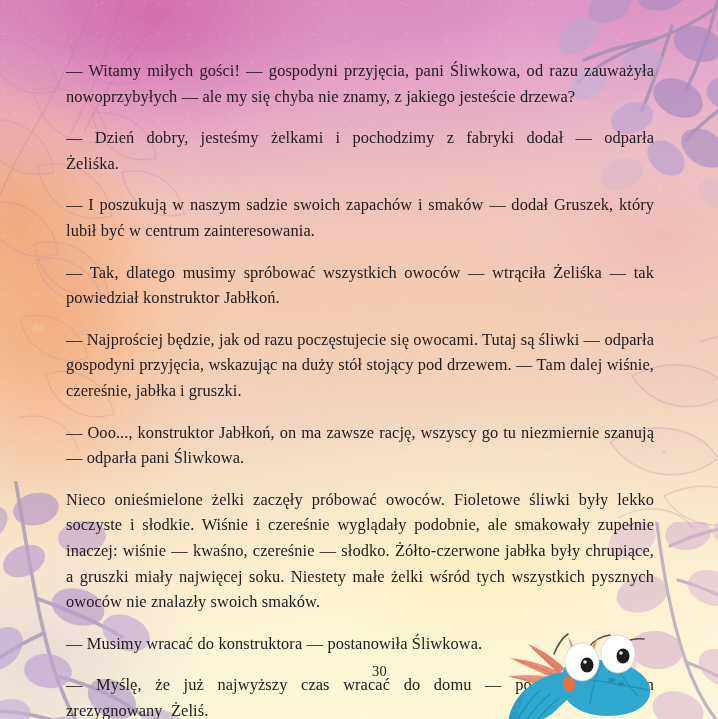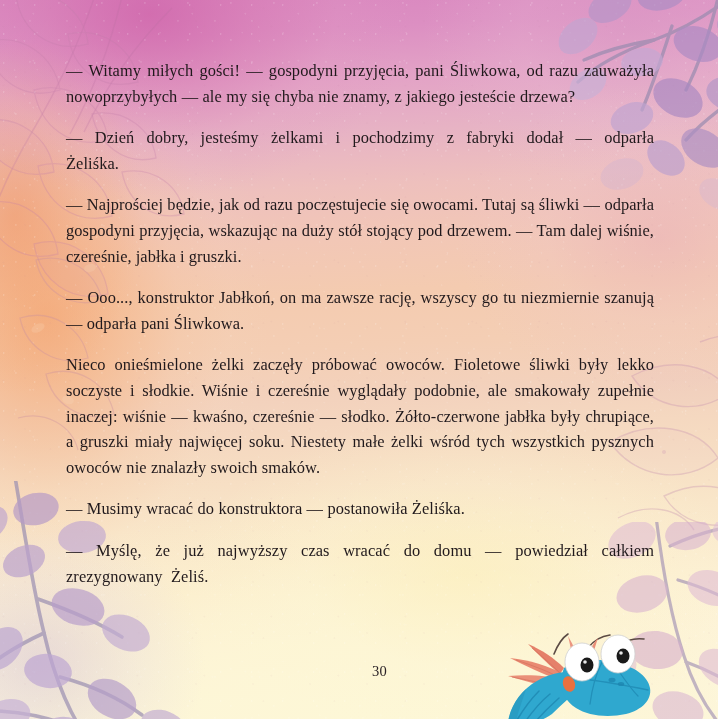--- a/index.html
+++ b/index.html
@@ -352,24 +352,26 @@
     <g fill="#f7e2c9" opacity="0.55">
       <ellipse cx="22" cy="78" rx="7" ry="4" transform="rotate(-25 22 78)"></ellipse>
       <ellipse cx="74" cy="18" rx="6" ry="4" transform="rotate(-15 74 18)"></ellipse>
       <ellipse cx="52" cy="150" rx="6" ry="4" transform="rotate(20 52 150)"></ellipse>
     </g>
   </svg>
 
   <div id="text-body">
     <p class="para">— Witamy miłych gości! — gospodyni przyjęcia, pani Śliwkowa, od razu zauważyła nowoprzybyłych — ale my się chyba nie znamy, z jakiego jesteście drzewa?</p>
     <p class="para loose">— Dzień dobry, jesteśmy żelkami i pochodzimy z fabryki dodał — odparła Żeliśka.</p>
+    <p class="para">— I poszukują w naszym sadzie swoich zapachów i smaków — dodał Gruszek, który lubił być w centrum zainteresowania.</p>
+    <p class="para">— Tak, dlatego musimy spróbować wszystkich owoców — wtrąciła Żeliśka — tak powiedział konstruktor Jabłkoń.</p>
     <p class="para tight">— Najprościej będzie, jak od razu poczęstujecie się owocami. Tutaj są śliwki — odparła gospodyni przyjęcia, wskazując na duży stół stojący pod drzewem. — Tam dalej wiśnie, czereśnie, jabłka i gruszki.</p>
     <p class="para">— Ooo..., konstruktor Jabłkoń, on ma zawsze rację, wszyscy go tu niezmiernie szanują — odparła pani Śliwkowa.</p>
     <p class="para">Nieco onieśmielone żelki zaczęły próbować owoców. Fioletowe śliwki były lekko soczyste i słodkie. Wiśnie i czereśnie wyglądały podobnie, ale smakowały zupełnie inaczej: wiśnie — kwaśno, czereśnie — słodko. Żółto-czerwone jabłka były chrupiące, a gruszki miały najwięcej soku. Niestety małe żelki wśród tych wszystkich pysznych owoców nie znalazły swoich smaków.</p>
-    <p class="para">— Musimy wracać do konstruktora — postanowiła Żeliśka.</p>
+    <p class="para">— Musimy wracać do konstruktora — postanowiła Śliwkowa.</p>
     <p class="para loose">— Myślę, że już najwyższy czas wracać do domu — powiedział całkiem zrezygnowany Żeliś.</p>
 
   </div>
 
   <div id="page-number">30</div>
 
   <svg id="dragonfly" viewBox="0 0 200 90">
 
     <g stroke="#5b4a44" stroke-width="1.6" fill="none" stroke-linecap="round">
       <path d="M62 22 C66 12 70 6 76 2"></path>

